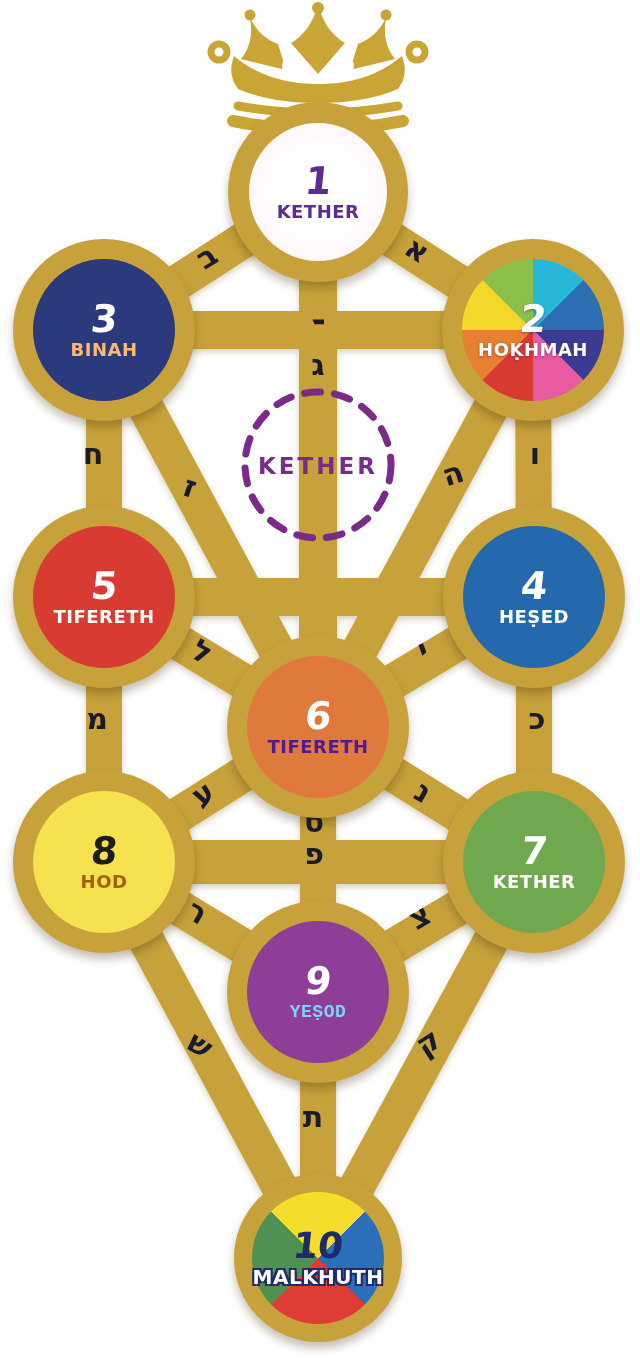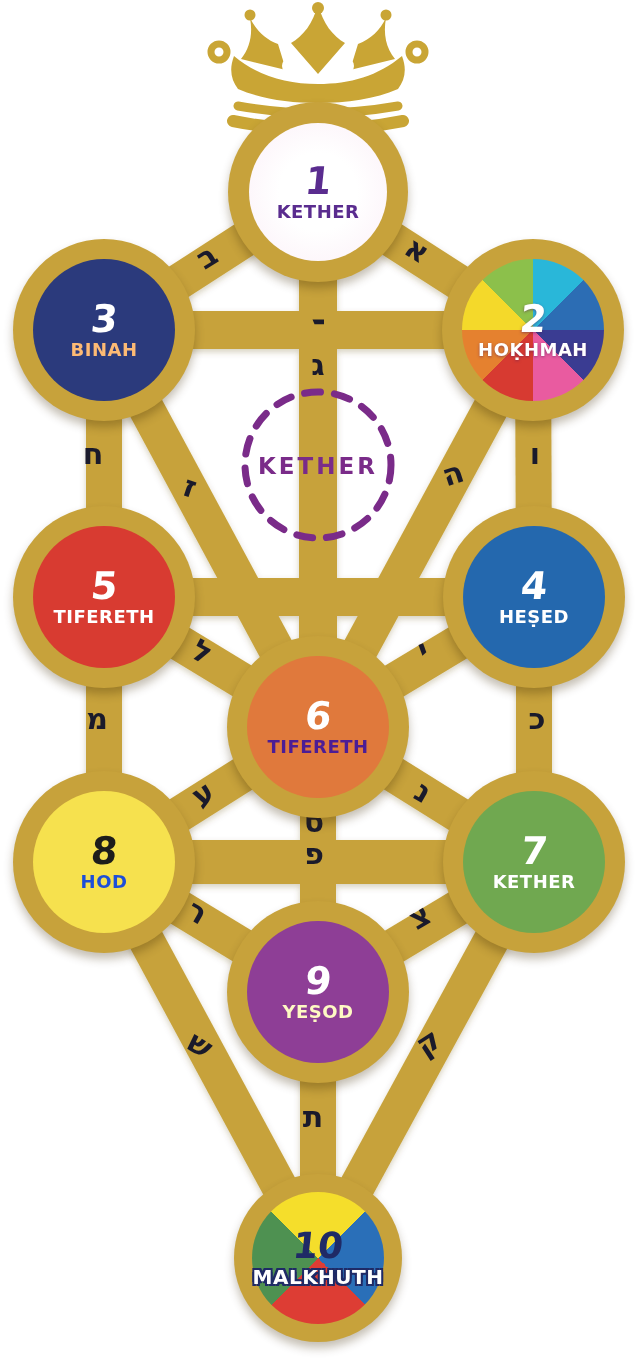--- a/index.html
+++ b/index.html
@@ -141,27 +141,27 @@
       </div>
       <div class="seph" style="left: 443px; top: 771px; height: 182px; width: 182px; background: rgb(199, 162, 59);">
         <div class="seph-inner" style="height: 142px; width: 142px; background: rgb(112, 168, 80);">
           <div class="seph-num" style="color: rgb(255, 255, 255);">7</div>
           <div class="seph-name" style="color: rgb(255, 255, 255);">KETHER</div>
         </div>
       </div>
       <div class="seph" style="left: 13px; top: 771px; height: 182px; width: 182px; background: rgb(199, 162, 59);">
         <div class="seph-inner" style="height: 142px; width: 142px; background: rgb(246, 225, 78);">
           <div class="seph-num" style="color: rgb(29, 29, 27);">8</div>
-          <div class="seph-name" style="color: #1d4ed8;">HOD</div>
+          <div class="seph-name" style="color: #a16207;">HOD</div>
         </div>
       </div>
       <div class="seph" style="left: 227px; top: 901px; height: 182px; width: 182px; background: rgb(199, 162, 59);">
         <div class="seph-inner" style="height: 142px; width: 142px; background: rgb(142, 62, 150);">
           <div class="seph-num" style="color: rgb(255, 255, 255);">9</div>
-          <div class="seph-name" style="color: #fef9c3;">YEṢOD</div>
+          <div class="seph-name" style="color: #7dd3fc; font-family: Liberation Mono, monospace;">YEṢOD</div>
         </div>
       </div>
       <div class="seph" style="left: 234px; top: 1174px; height: 168px; width: 168px; background: rgb(199, 162, 59);">
         <div class="seph-inner" style="height: 132px; width: 132px; background: conic-gradient(from 45deg, rgb(42, 111, 184) 0deg, rgb(42, 111, 184) 90deg, rgb(221, 61, 52) 90deg, rgb(221, 61, 52) 180deg, rgb(78, 145, 81) 180deg, rgb(78, 145, 81) 270deg, rgb(245, 222, 43) 270deg, rgb(245, 222, 43) 360deg);">
           <div class="seph-num" style="color: rgb(31, 42, 102); font-size: 36px;">10</div>
           <div class="seph-name outlined" style="color: rgb(255, 255, 255); --oc: #1F2A66; font-size: 20px;">MALKHUTH</div>
         </div>
       </div>
     </div>
   <div id="letters">

